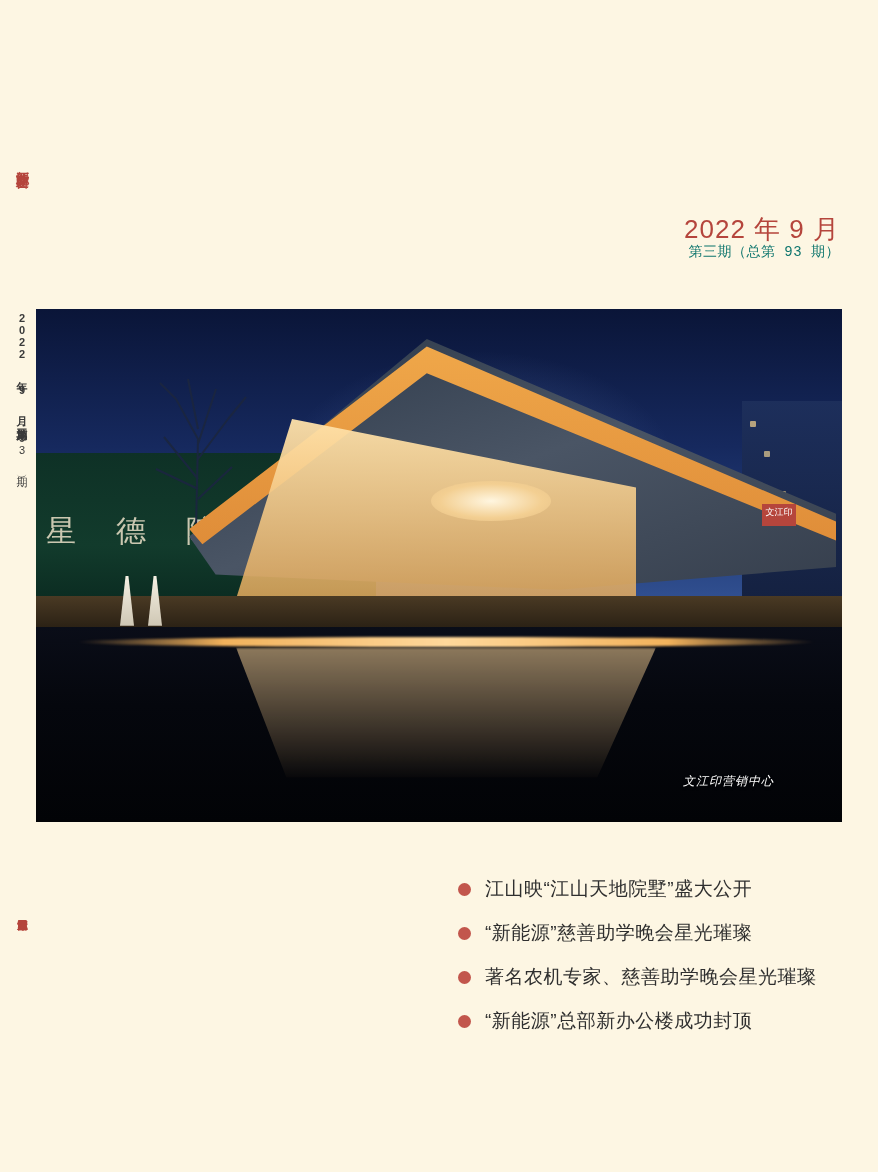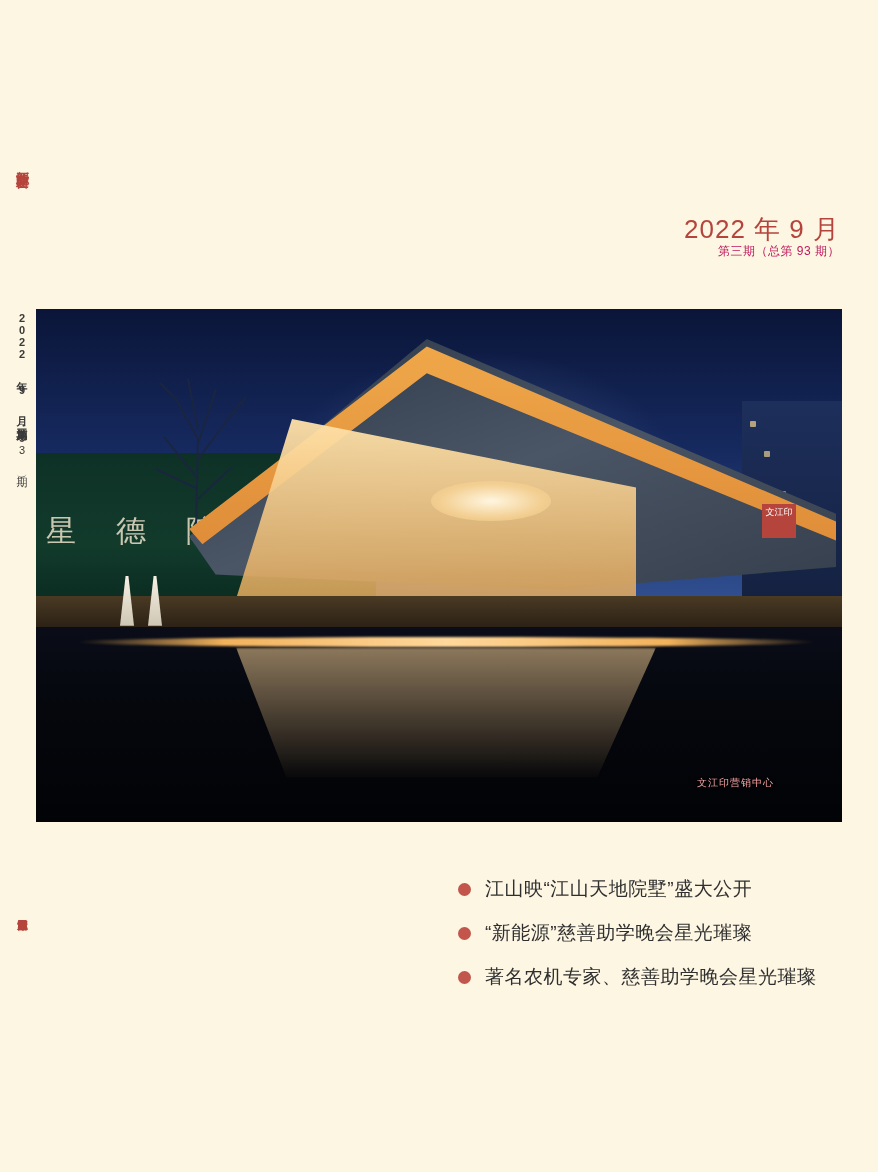--- a/index.html
+++ b/index.html
@@ -140,24 +140,25 @@
     top: 212px;
     color: #b5453c;
     font-size: 26px;
     letter-spacing: 1px;
     white-space: nowrap;
   }
   .issue-line2 {
     position: absolute;
     right: 38px;
     top: 243px;
-    color: #be185d;
-    font-size: 12px;
+    color: #0f766e;
+    font-size: 14px;
     letter-spacing: 0.5px;
     white-space: nowrap;
+    font-family: Liberation Mono, monospace;
   }
 
   
   .photo {
     position: absolute;
     left: 36px;
     top: 309px;
     width: 806px;
     height: 513px;
     overflow: hidden;
@@ -297,38 +298,39 @@
     background: linear-gradient(180deg, #f6f1e4, #cfc7b4);
     clip-path: polygon(40% 0%, 60% 0%, 100% 100%, 0% 100%);
   }
   .figures:before { left: 6px; }
   .figures:after { left: 34px; }
   .sign-right {
     position: absolute;
     right: 46px;
     top: 38%;
     width: 34px;
-    height: 34px;
+    height: 22px;
     background: #b5453c;
     color: #fff;
     font-size: 9px;
     line-height: 11px;
     text-align: center;
     padding-top: 3px;
     box-sizing: border-box;
   }
   .photo-caption {
     position: absolute;
     right: 68px;
     bottom: 32px;
-    color: #fca5a5;
-    font-size: 10px;
+    color: #ffffff;
+    font-size: 12px;
     letter-spacing: 1px;
     text-shadow: 0 1px 3px rgba(0,0,0,0.8);
     white-space: nowrap;
+    font-style: italic;
   }
   .tree {
     position: absolute;
     left: 100px;
     top: 40px;
     width: 150px;
     height: 180px;
   }
   .tree svg { display:block; }
 
@@ -411,15 +413,19 @@
       <span class="headline-text">江山映“江山天地院墅”盛大公开</span>
     </div>
     <div class="headline">
       <span class="bullet"></span>
       <span class="headline-text">“新能源”慈善助学晚会星光璀璨</span>
     </div>
     <div class="headline">
       <span class="bullet"></span>
       <span class="headline-text">著名农机专家、慈善助学晚会星光璀璨</span>
     </div>
+    <div class="headline">
+      <span class="bullet"></span>
+      <span class="headline-text">“新能源”总部新办公楼成功封顶</span>
+    </div>
   </div>
 
 </div>
 
 </body></html>

